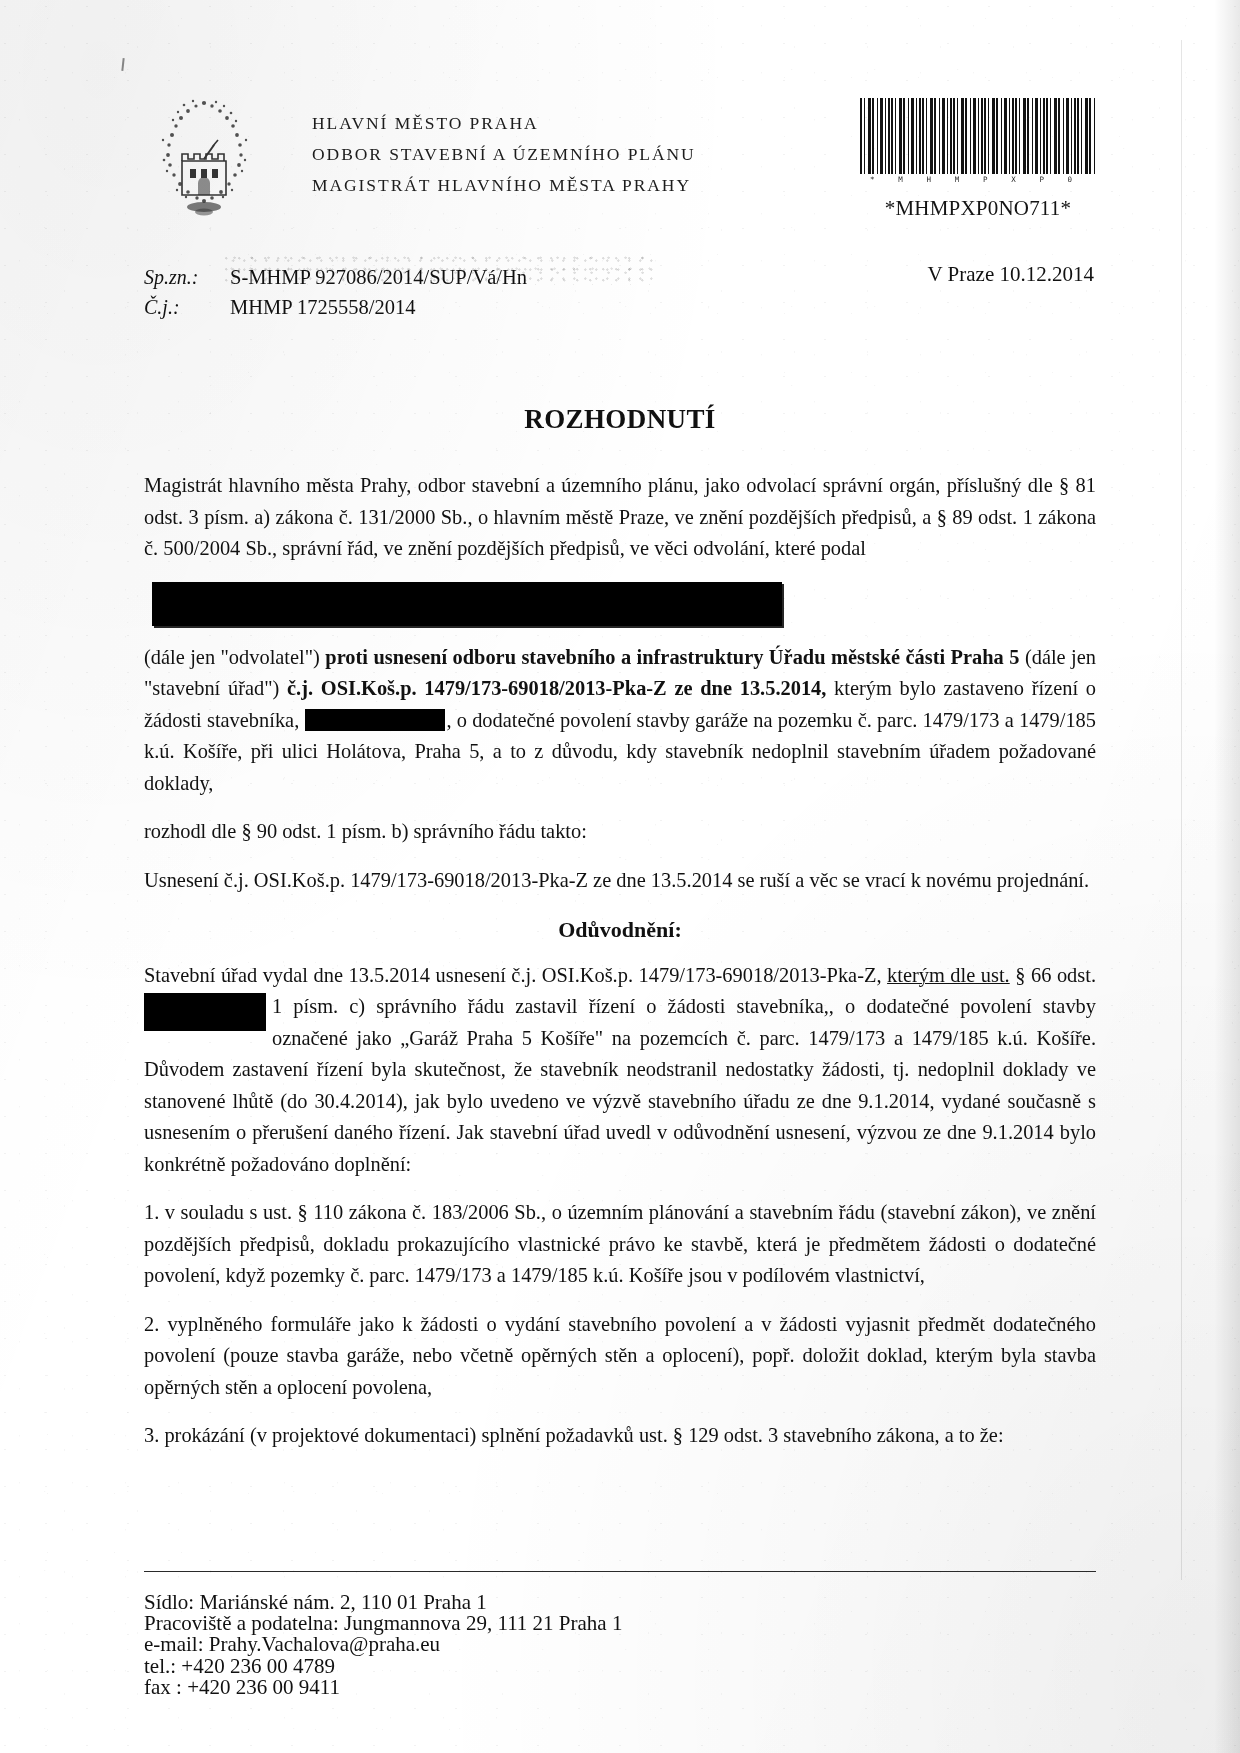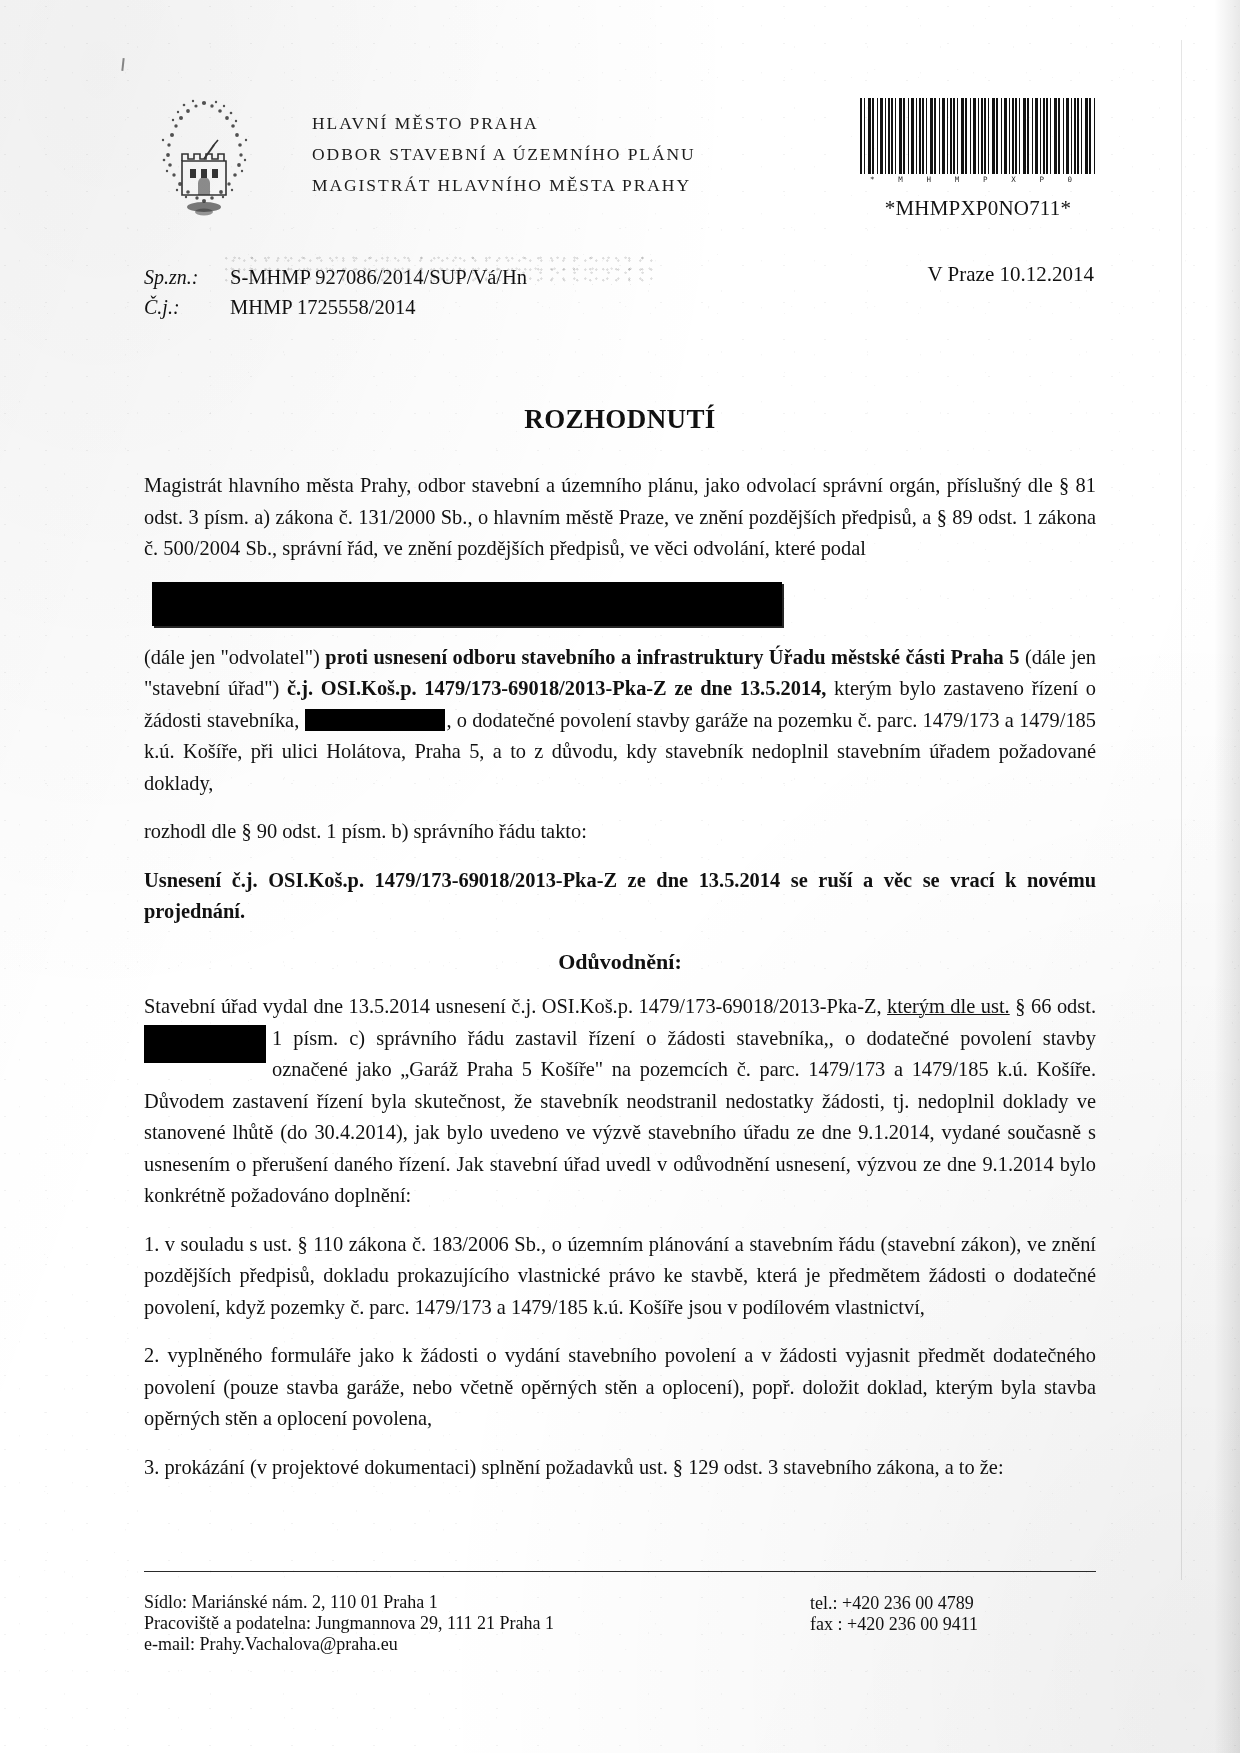--- a/index.html
+++ b/index.html
@@ -184,21 +184,21 @@
     top: 470px;
     width: 952px;
     font-size: 20.4px;
     line-height: 31.5px;
     text-align: justify;
     text-justify: inter-word;
   }
   .body p { margin: 0 0 17px 0; }
   .body .bold { font-weight: bold; }
   .ruling {
-    font-weight: bold;
+    font-weight: normal;
     text-align: justify;
   }
 
   
   .redaction-big {
     display: block;
     width: 630px;
     height: 44px;
     background: #000000;
     margin: 14px 0 16px 8px;
@@ -235,22 +235,23 @@
     border-top: 1px solid #2a2a2a;
   }
   .footer {
     position: absolute;
     left: 144px;
     top: 1592px;
     width: 952px;
     display: flex;
     justify-content: space-between;
     align-items: flex-start;
-    font-size: 18px;
+    font-size: 21px;
     line-height: 21px;
+    flex-direction: column;
   }
   .footer-left div, .footer-right div { white-space: nowrap; }
   .footer-right { text-align: left; padding-top: 1px; padding-right: 118px; }
 
   
   .edge-shadow-right {
     position: absolute;
     top: 0; right: 0;
     width: 26px; height: 1753px;
     background: linear-gradient(to left, rgba(0,0,0,.09), rgba(0,0,0,0));

